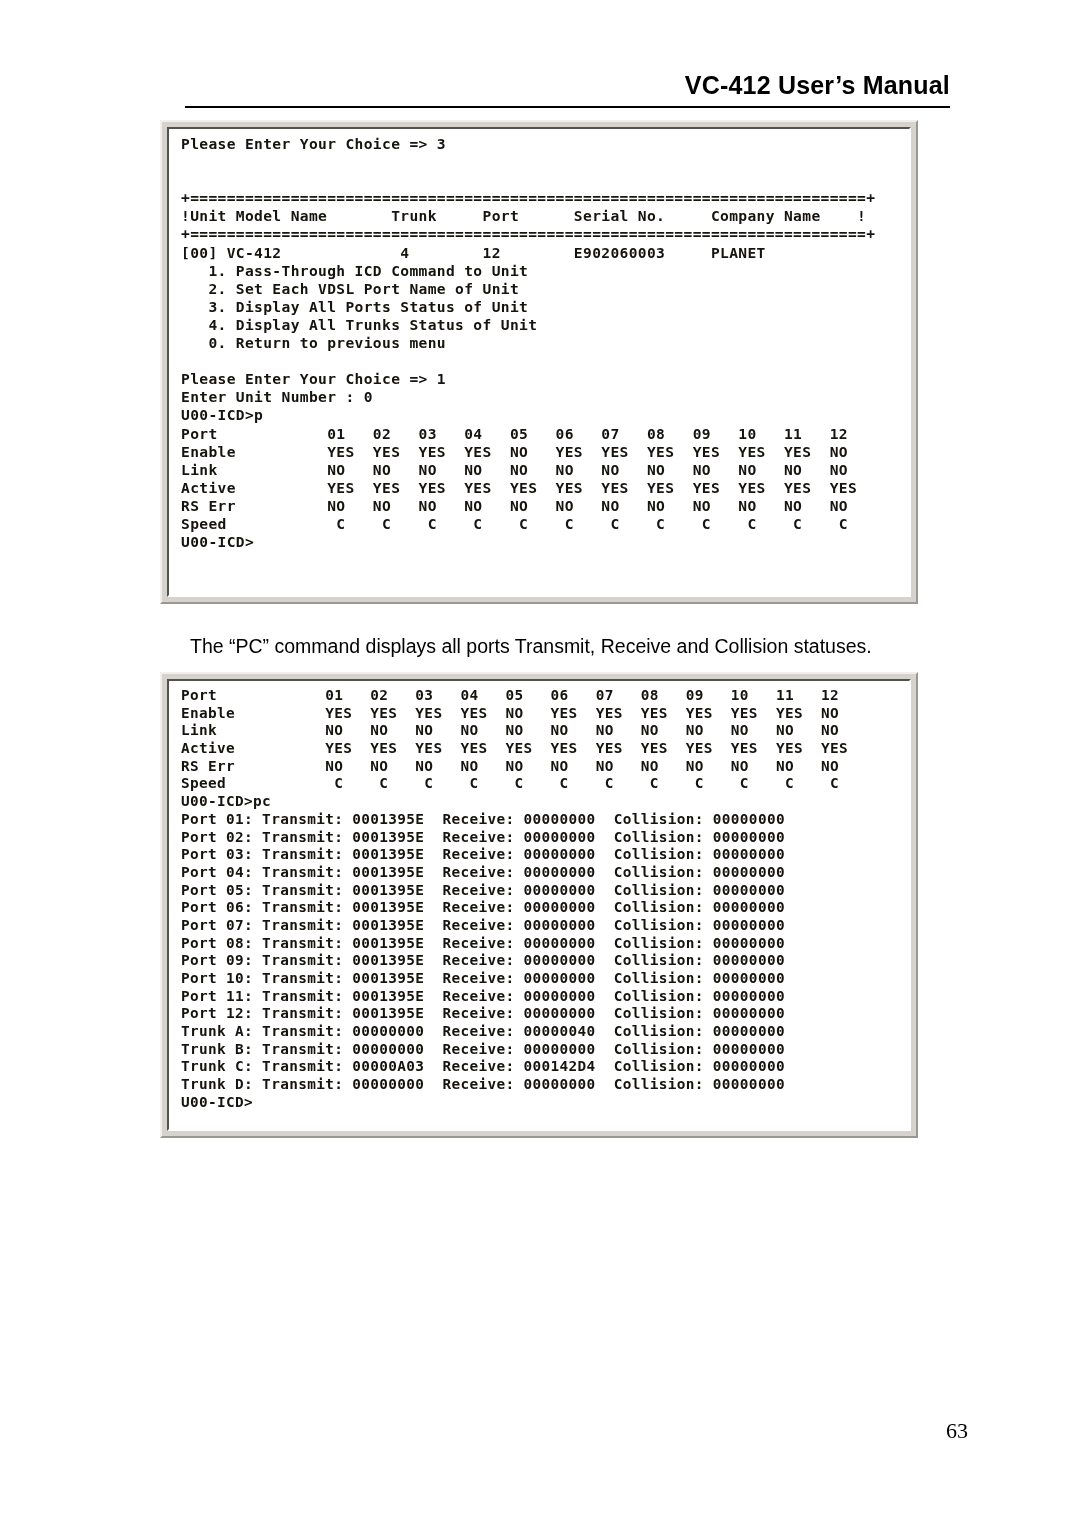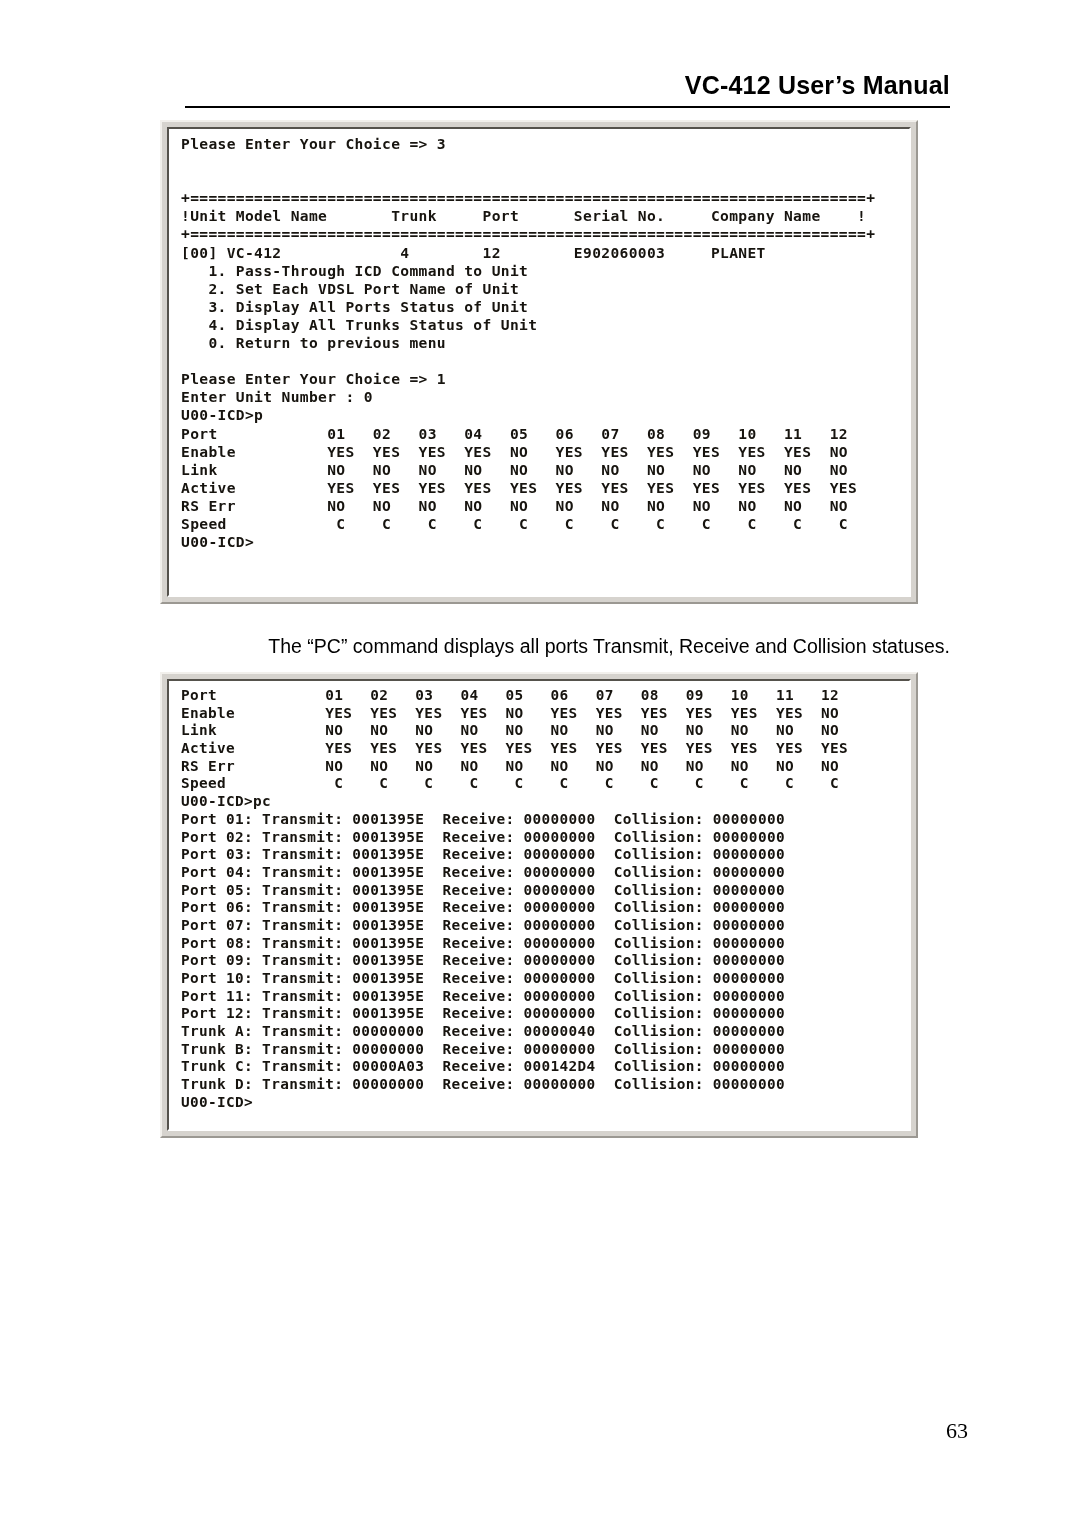--- a/index.html
+++ b/index.html
@@ -91,21 +91,21 @@
   #shot-two .term .line,
   #shot-two .term .blank { height: 17.7px; }
 
   
   .caption {
     position: absolute;
     left: 190px;
     top: 635px;
     width: 760px;
     font-size: 19.5px;
-    text-align: right;
+    text-align: left;
     white-space: nowrap;
   }
 
   
   .page-number {
     position: absolute;
     right: 112px;
     top: 1418px;
     font-family: "Liberation Serif", serif;
     font-size: 22px;

